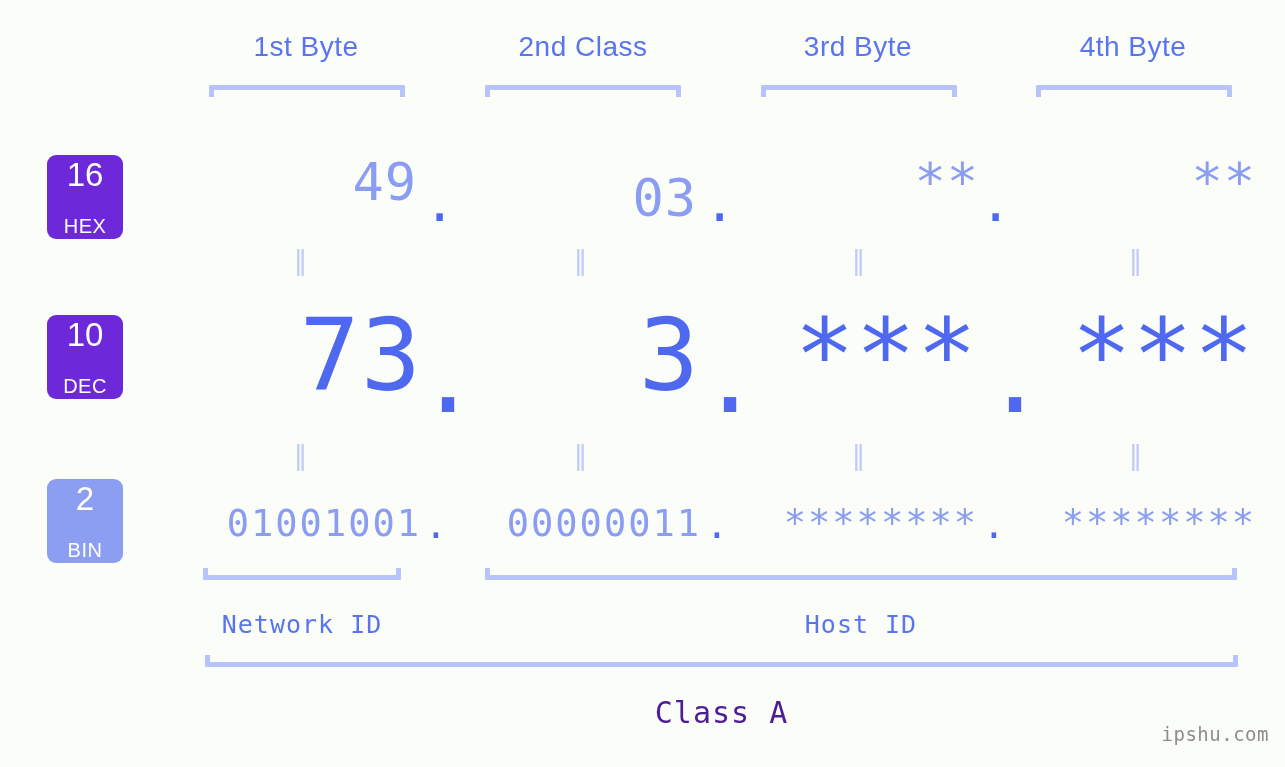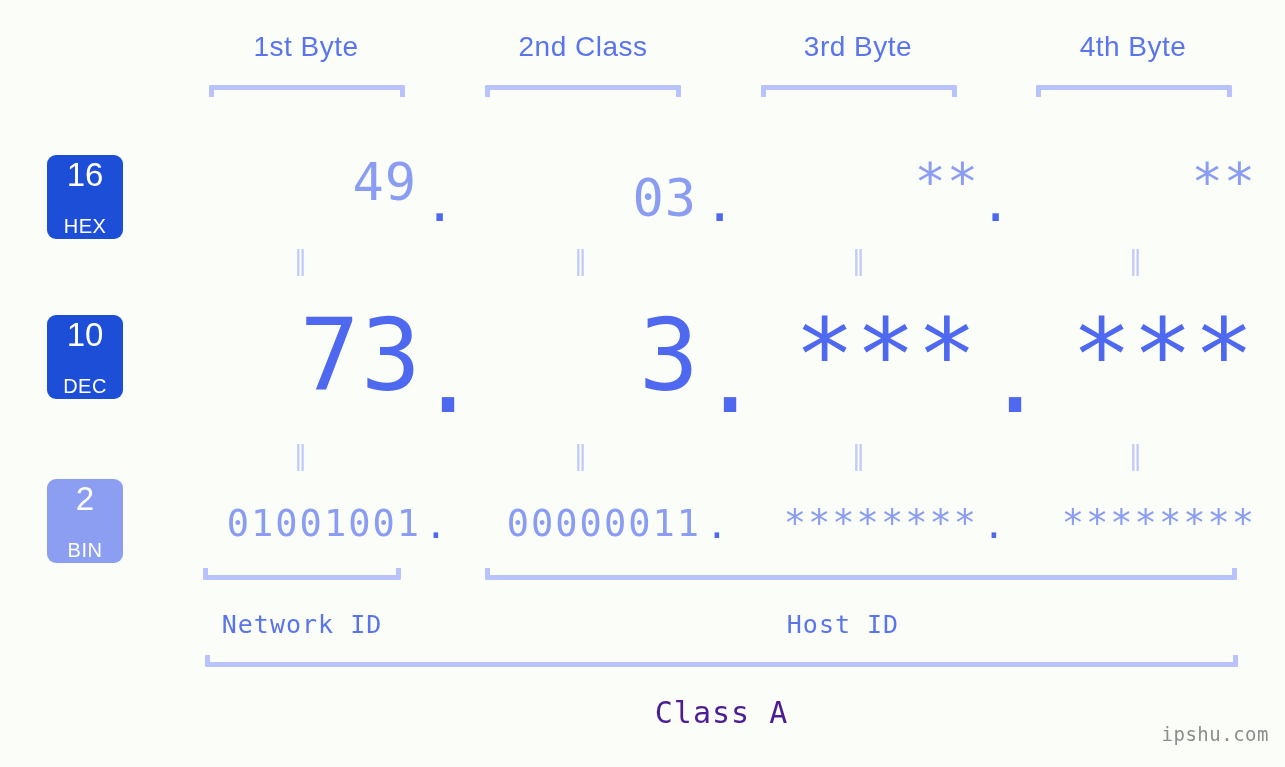--- a/index.html
+++ b/index.html
@@ -56,21 +56,21 @@
     border-radius: 0 0 2px 2px;
   }
 
   
   .badge {
     position: absolute;
     left: 47px;
     width: 76px;
     height: 84px;
     border-radius: 9px;
-    background: #1d4ed8;
+    background: #6d28d9;
     color: #ffffff;
     display: flex;
     flex-direction: column;
     align-items: center;
     justify-content: center;
     line-height: 1;
   }
   .badge.light { background: #8b9ef2; }
   .badge .num {
     font-size: 33px;
@@ -267,20 +267,20 @@
     <div class="dot" style="left:705px;">.</div>
     <div class="cell" style="left:738px;">********</div>
     <div class="dot" style="left:982px;">.</div>
     <div class="cell" style="left:1016px;">********</div>
   </div>
 
   <div class="bracket-up" style="left:203px; top:568px; width:198px;"></div>
   <div class="bracket-up" style="left:485px; top:568px; width:752px;"></div>
 
   <div class="id-label" style="left:203px; width:198px;">Network ID</div>
-  <div class="id-label" style="left:467px; width:752px;">Host ID</div>
+  <div class="id-label" style="left:485px; width:752px;">Host ID</div>
 
   <div class="bracket-up" style="left:205px; top:655px; width:1033px;"></div>
   <div class="class-label">Class A</div>
 
   <div class="watermark">ipshu.com</div>
 
 </div>
 
 </body></html>

